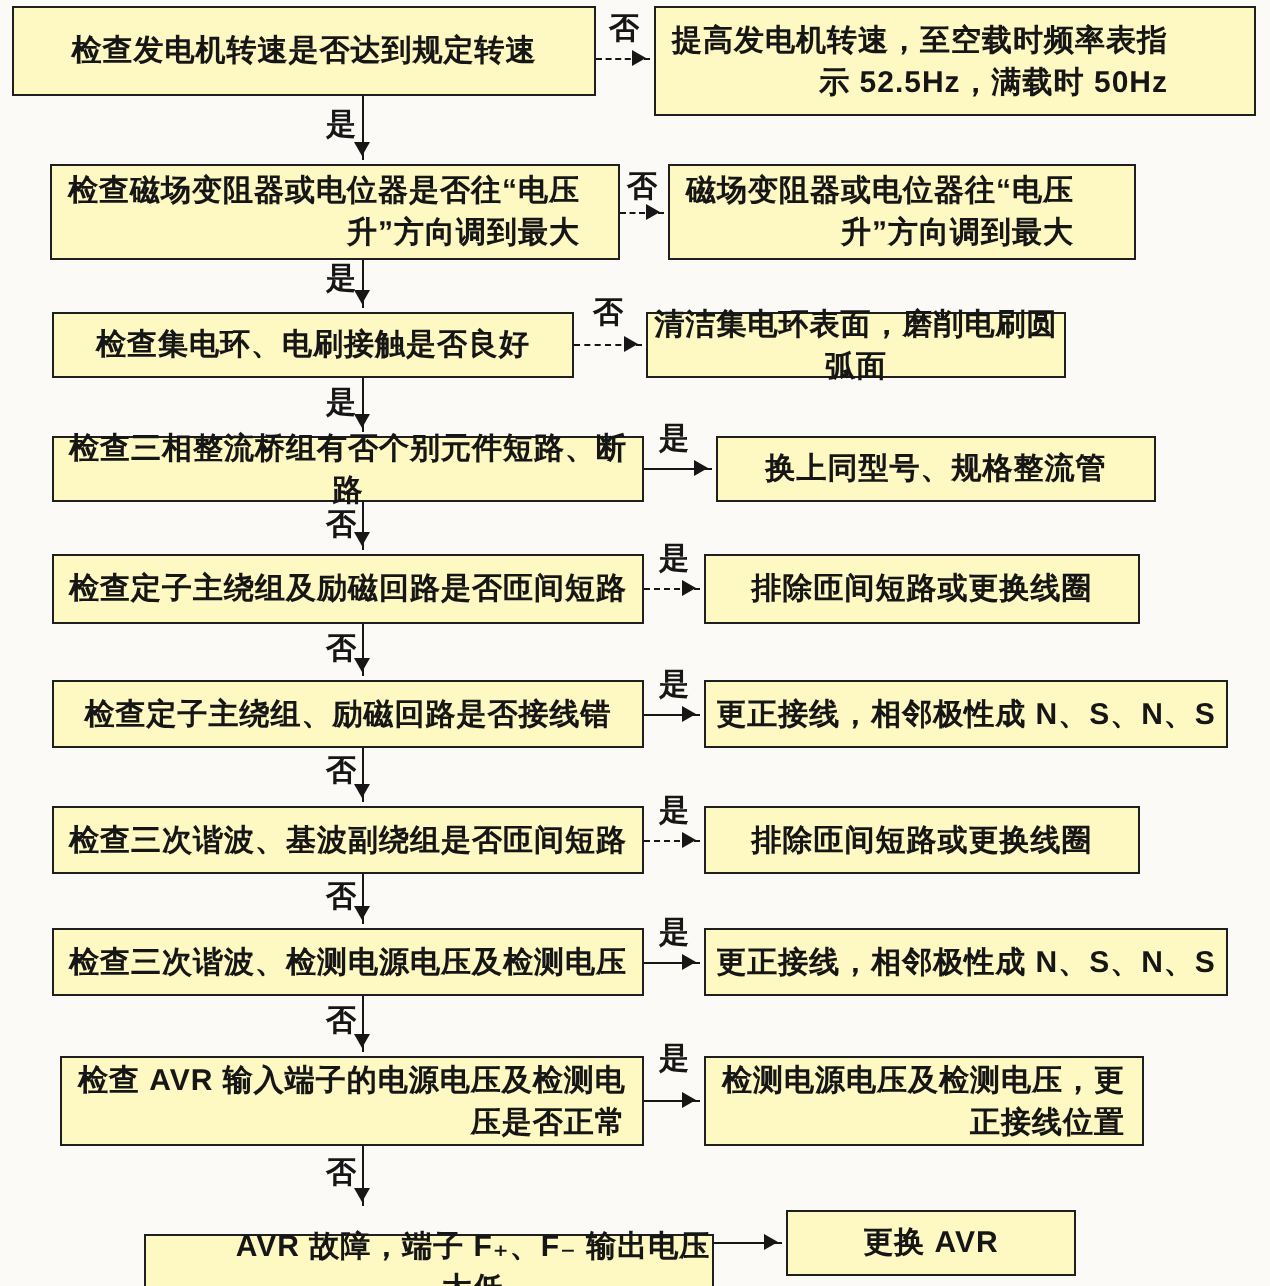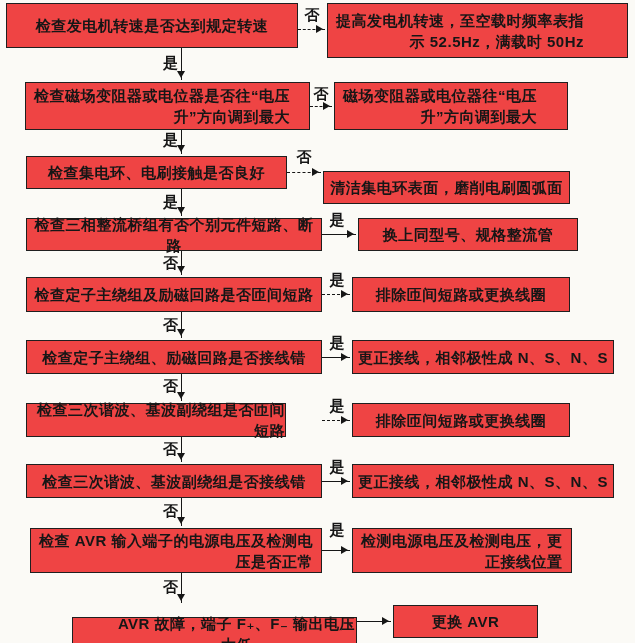--- a/index.html
+++ b/index.html
@@ -19,21 +19,21 @@
     position:absolute;
     border:1.5px solid #1f1f1f;
     box-sizing:border-box;
     display:flex;
     align-items:center;
     justify-content:center;
     font-size:15px;
     letter-spacing:.5px;
     line-height:21px;
     text-align:center;
-    background:#ef4444;
+    background:#fef9c3;
   }
   .wrap{
     justify-content:flex-start;
     text-align:right;
     white-space:pre-line;
     padding:2px 8px;
   }
   .lbl{
     position:absolute;
     font-size:15px;
@@ -68,29 +68,29 @@
     border-top:7px solid #161616;
   }
 
   
   .b1{left:6px;  top:3px;  width:292px;height:45px;}
   .b2{left:25px; top:82px; width:285px;height:48px;}
   .b3{left:26px; top:156px;width:261px;height:33px;}
   .b4{left:26px; top:218px;width:296px;height:33px;}
   .b5{left:26px; top:277px;width:296px;height:35px;}
   .b6{left:26px; top:340px;width:296px;height:34px;text-align:center;}
-  .b7{left:26px; top:403px;width:260px;height:34px;text-align:right;}
+  .b7{left:26px; top:403px;width:296px;height:34px;}
   .b8{left:26px; top:464px;width:296px;height:34px;}
   .b9{left:30px; top:528px;width:292px;height:45px;}
   .b10{left:72px;top:617px;width:285px;height:33px;padding-left:44px;}
 
   
   .a1{left:327px;top:3px;  width:301px;height:55px;}
   .a2{left:334px;top:82px; width:234px;height:48px;}
-  .a3{left:323px;top:156px;width:247px;height:33px;margin-top:15px;}
+  .a3{left:323px;top:156px;width:210px;height:33px;}
   .a4{left:358px;top:218px;width:220px;height:33px;}
   .a5{left:352px;top:277px;width:218px;height:35px;}
   .a6{left:352px;top:340px;width:262px;height:34px;}
   .a7{left:352px;top:403px;width:218px;height:34px;}
   .a8{left:352px;top:464px;width:262px;height:34px;}
   .a9{left:352px;top:528px;width:220px;height:45px;}
   .a10{left:393px;top:605px;width:145px;height:33px;}
 
   
   .hl1{left:301px;top:6px;}
@@ -187,21 +187,21 @@
   <div class="varrow v6"></div>
   <div class="lbl vlbl vl6">否</div>
 
   <div class="box b7">检查三次谐波、基波副绕组是否匝间短路</div>
   <div class="lbl hl7">是</div>
   <div class="harrow dashed ha7"></div>
   <div class="box a7">排除匝间短路或更换线圈</div>
   <div class="varrow v7"></div>
   <div class="lbl vlbl vl7">否</div>
 
-  <div class="box b8">检查三次谐波、基波副绕组是否接线错</div>
+  <div class="box b8">检查三次谐波、检测电源电压及检测电压</div>
   <div class="lbl hl8">是</div>
   <div class="harrow ha8"></div>
   <div class="box a8">更正接线，相邻极性成 N、S、N、S</div>
   <div class="varrow v8"></div>
   <div class="lbl vlbl vl8">否</div>
 
   <div class="box wrap b9">检查 AVR 输入端子的电源电压及检测电
 压是否正常</div>
   <div class="lbl hl9">是</div>
   <div class="harrow ha9"></div>

